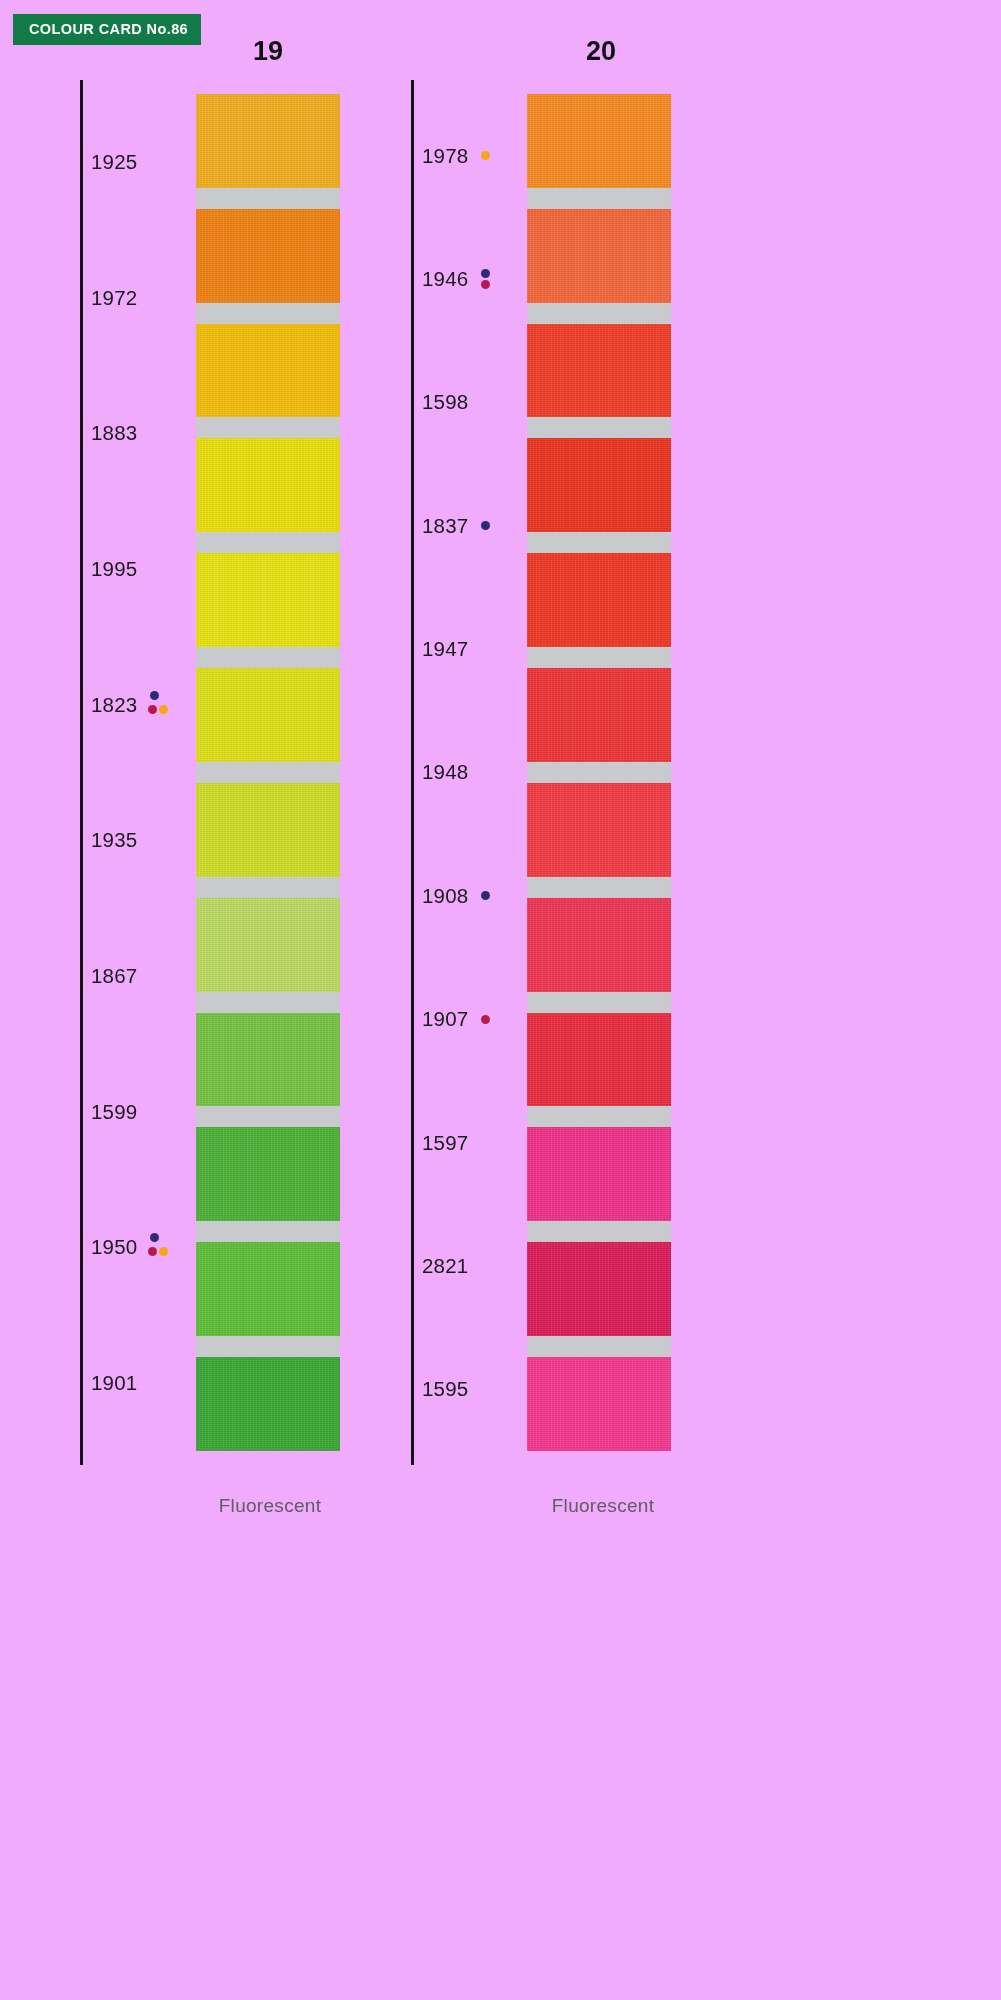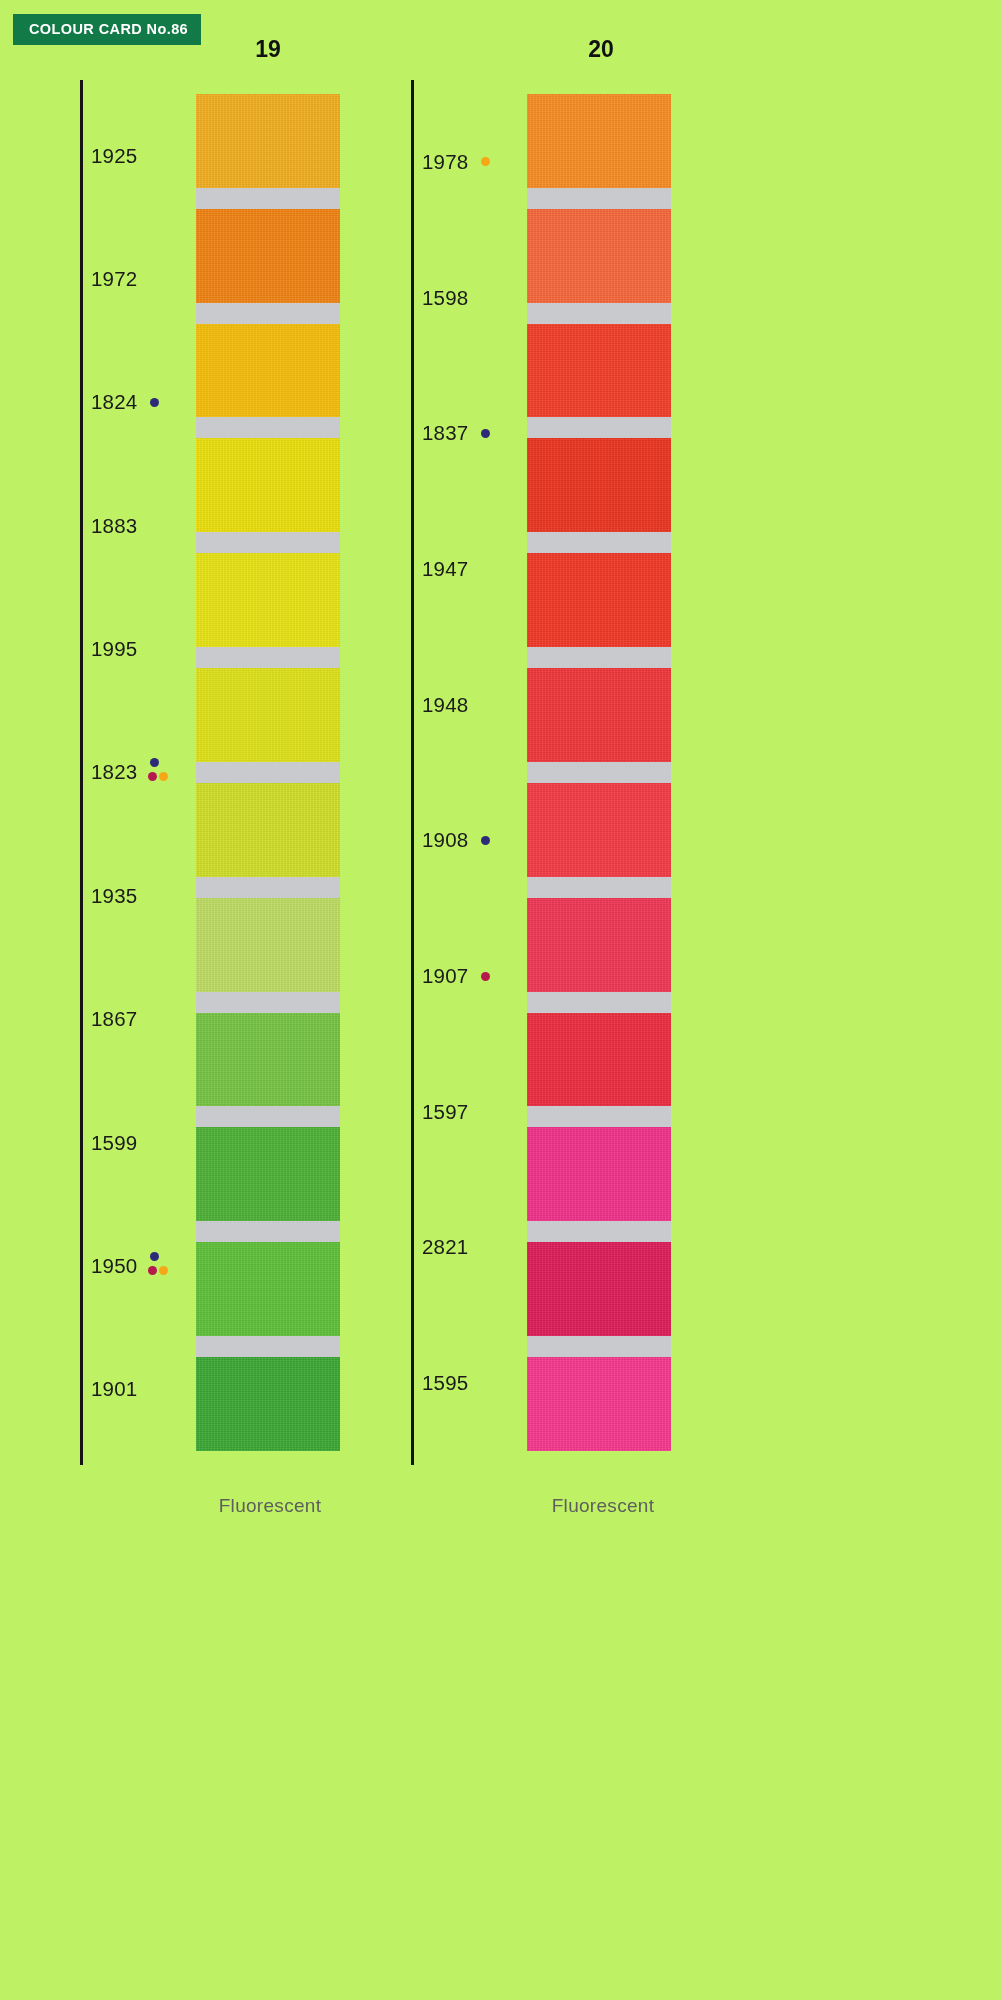--- a/index.html
+++ b/index.html
@@ -9,21 +9,21 @@
     height: 2000px;
     background: #f7f7f7;
     font-family: "Liberation Sans", sans-serif;
     overflow: hidden;
   }
 
   #page {
     position: relative;
     width: 1001px;
     height: 2000px;
-    background: #bef264;
+    background: #f0abfc;
   }
 
   
   .badge {
     position: absolute;
     left: 13px;
     top: 14px;
     background: #127a46;
     color: #ffffff;
     font-size: 14.5px;
@@ -31,21 +31,21 @@
     letter-spacing: 0.4px;
     padding: 8px 13px 8px 16px;
     white-space: nowrap;
     line-height: 1;
   }
 
   
   .col-heading {
     position: absolute;
     top: 36px;
-    font-size: 23px;
+    font-size: 27px;
     font-weight: bold;
     color: #111111;
     text-align: center;
     width: 120px;
   }
   #heading-19 { left: 208px; }
   #heading-20 { left: 541px; }
 
   
   .column {
@@ -187,26 +187,20 @@
   <div class="column" id="column-19">
     <div class="rule"></div>
     <div class="labels" id="labels-19">
         <div class="label-row">
           <span class="label-text">1925</span>
         </div>
         <div class="label-row">
           <span class="label-text">1972</span>
         </div>
         <div class="label-row">
-          <span class="label-text">1824</span>
-          <span class="dots single">
-            <span class="dot d0" style="background: rgb(45, 42, 122);"></span>
-          </span>
-        </div>
-        <div class="label-row">
           <span class="label-text">1883</span>
         </div>
         <div class="label-row">
           <span class="label-text">1995</span>
         </div>
         <div class="label-row">
           <span class="label-text">1823</span>
           <span class="dots tri">
             <span class="dot d0" style="background: rgb(45, 42, 122);"></span>
             <span class="dot d1" style="background: rgb(181, 26, 78);"></span>
@@ -264,20 +258,27 @@
   <div class="column" id="column-20">
     <div class="rule"></div>
     <div class="labels" id="labels-20">
         <div class="label-row">
           <span class="label-text">1978</span>
           <span class="dots single">
             <span class="dot d0" style="background: rgb(247, 167, 22);"></span>
           </span>
         </div>
         <div class="label-row">
+          <span class="label-text">1946</span>
+          <span class="dots stack2">
+            <span class="dot d0" style="background: rgb(45, 42, 122);"></span>
+            <span class="dot d1" style="background: rgb(181, 26, 78);"></span>
+          </span>
+        </div>
+        <div class="label-row">
           <span class="label-text">1598</span>
         </div>
         <div class="label-row">
           <span class="label-text">1837</span>
           <span class="dots single">
             <span class="dot d0" style="background: rgb(45, 42, 122);"></span>
           </span>
         </div>
         <div class="label-row">
           <span class="label-text">1947</span>

